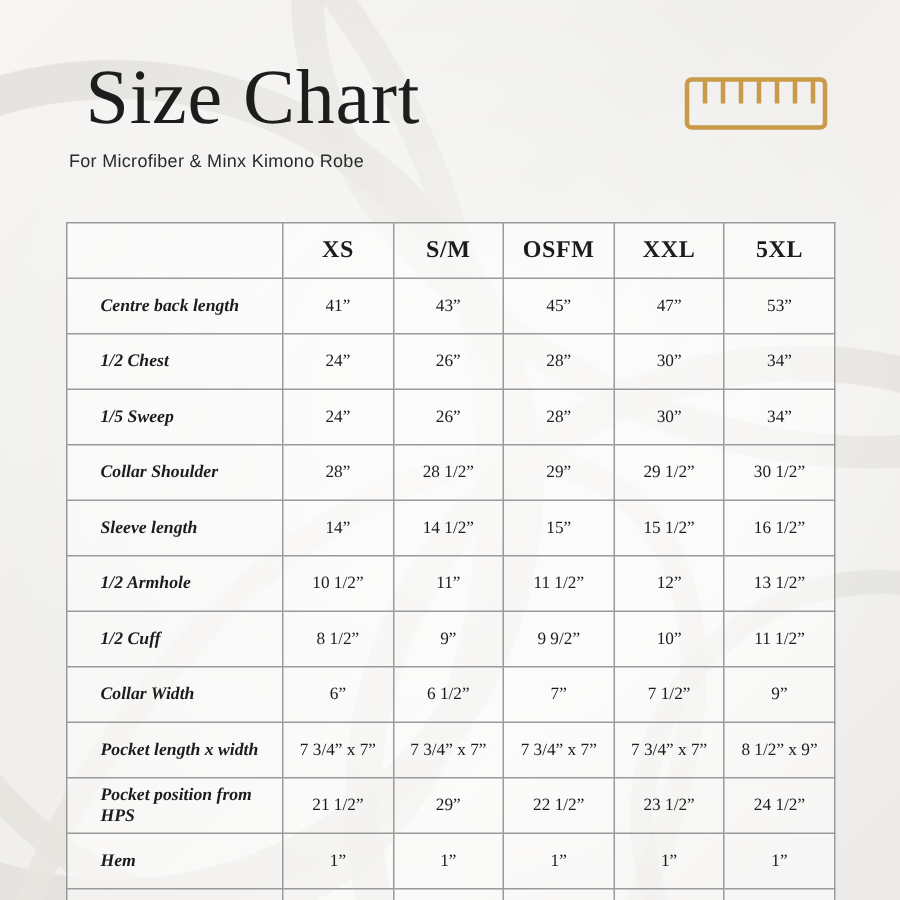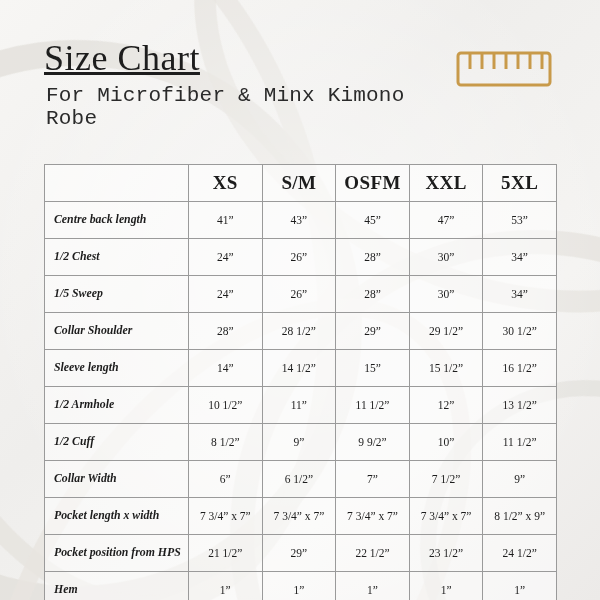--- a/index.html
+++ b/index.html
@@ -46,31 +46,30 @@
     padding: 40px 44px 0 44px;
   }
 
   .header-row {
     display: flex;
     align-items: flex-start;
     justify-content: space-between;
   }
   .title {
     font-family: "Liberation Serif", serif;
-    font-size: 36px;
+    font-size: 52px;
     line-height: 1.0;
     color: #1d1d1d;
     letter-spacing: 0.5px;
-    margin: 0 0 4px 0;
+    margin: 0 0 4px 13px;
     font-weight: normal;
-    text-decoration: underline;
   }
   .subtitle {
-    font-family: Liberation Mono, monospace;
-    font-size: 21px;
+    font-family: Liberation Sans, sans-serif;
+    font-size: 12px;
     color: #2a2a2a;
     margin: 8px 0 0 2px;
     letter-spacing: 0.2px;
   }
   .ruler-icon {
     margin-top: 8px;
     margin-right: 4px;
   }
 
   table.size-table {
@@ -80,39 +79,39 @@
     background: rgba(255,255,255,0.55);
     table-layout: fixed;
   }
   table.size-table td, table.size-table th {
     border: 1px solid #9a9a9a;
     font-family: "Liberation Serif", serif;
     color: #1c1c1c;
   }
   table.size-table thead th {
     height: 34px;
-    font-size: 19px;
+    font-size: 16px;
     font-weight: bold;
     text-align: center;
     vertical-align: middle;
     letter-spacing: 0.4px;
   }
   table.size-table thead th.corner {
     border-top: 1px solid #9a9a9a;
   }
   table.size-table tbody td {
     height: 32px;
     font-size: 11.5px;
     text-align: center;
     vertical-align: middle;
     padding: 2px 2px;
   }
   table.size-table tbody td.rowlabel {
     text-align: left;
-    padding-left: 9px;
+    padding-left: 22px;
     font-size: 11.8px;
     font-style: italic;
     font-weight: bold;
     line-height: 1.15;
   }
   col.c-label { width: 144px; }
   col.c-size { width: 73.6px; }
 </style>
 </head>
 <body>

